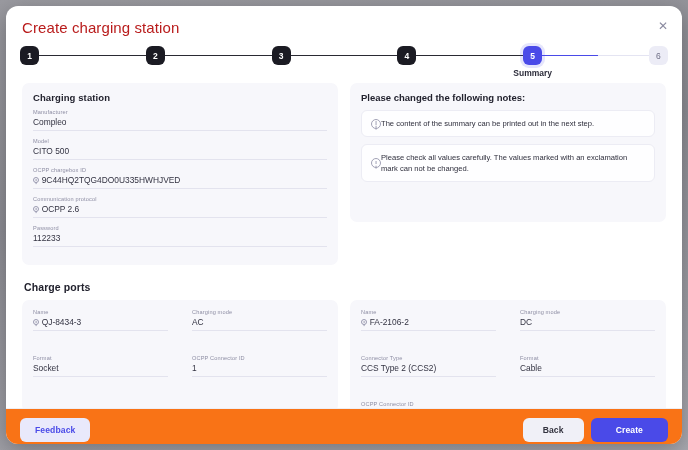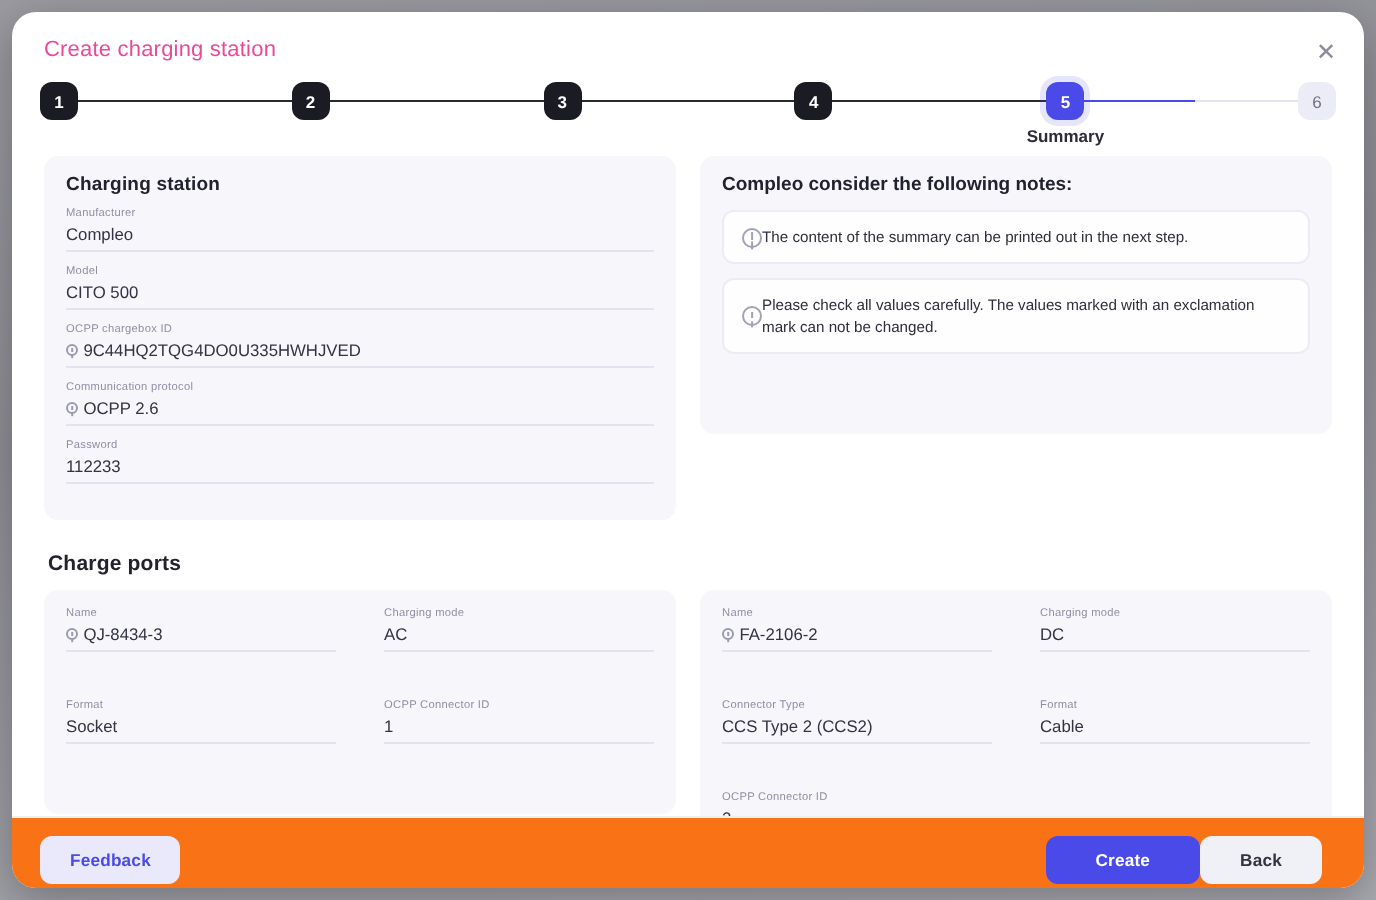--- a/index.html
+++ b/index.html
@@ -26,22 +26,22 @@
     flex-direction: column;
   }
 
   
   .modal-header {
     position: relative;
     padding: 13px 16px 0 16px;
     flex: 0 0 auto;
   }
   .modal-title {
-    font-size: 11px;
-    color: #ec4899;
+    font-size: 15px;
+    color: #b91c1c;
     letter-spacing: .1px;
   }
   .close-btn {
     position: absolute;
     right: 10px; top: 11px;
     width: 18px; height: 18px;
     display: flex; align-items: center; justify-content: center;
     color: #8b8ba0;
     font-size: 12px;
     cursor: pointer;
@@ -327,21 +327,21 @@
             <div class="field-label">Password</div>
             <div class="field-value">
               <span>112233</span>
             </div>
           </div>
         </div>
       </div>
 
       <div class="col">
         <div class="card tall">
-          <div class="notes-title">Compleo consider the following notes:</div>
+          <div class="notes-title">Please changed the following notes:</div>
 
           <div class="note">
             <span class="note-ico"></span>
             <div class="note-text">The content of the summary can be printed out in the next step.</div>
           </div>
 
           <div class="note">
             <span class="note-ico"></span>
             <div class="note-text">Please check all values carefully. The values marked with an exclamation mark can not be changed.</div>
           </div>
@@ -428,18 +428,18 @@
           </div>
         </div>
       </div>
     </div>
 
   </div>
 
   <div class="modal-footer">
     <button class="btn btn-feedback">Feedback</button>
     <div class="footer-right">
+      <button class="btn btn-back">Back</button>
       <button class="btn btn-create">Create</button>
-      <button class="btn btn-back">Back</button>
     </div>
   </div>
 
 </div>
 
 </body></html>

